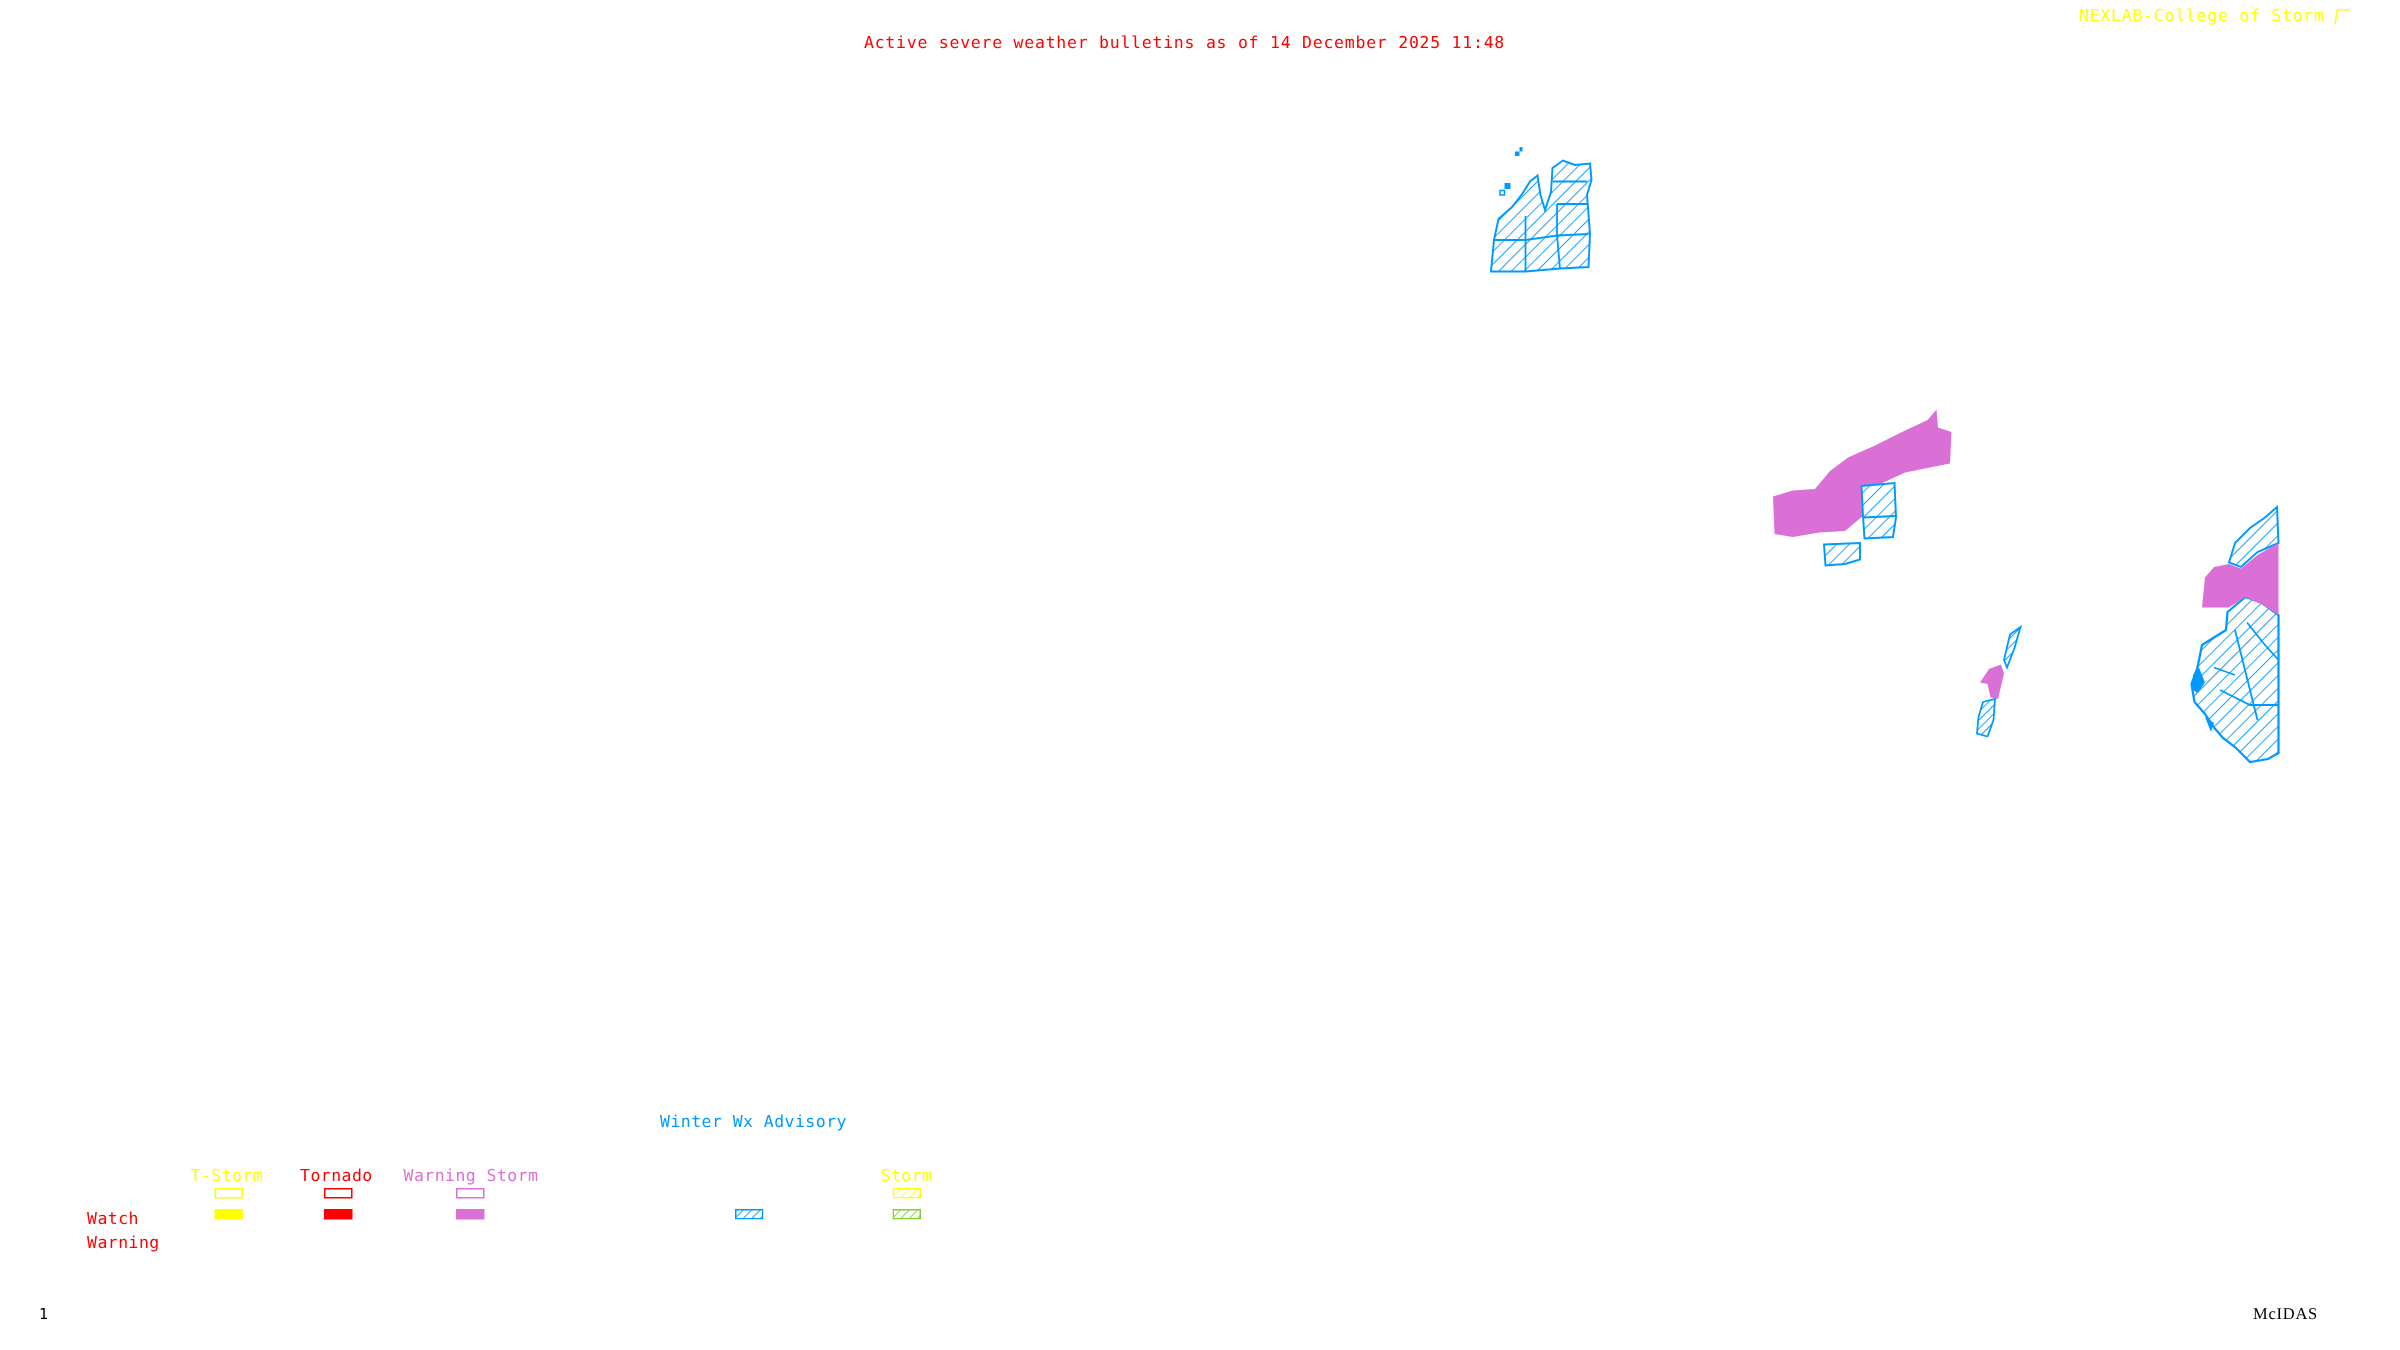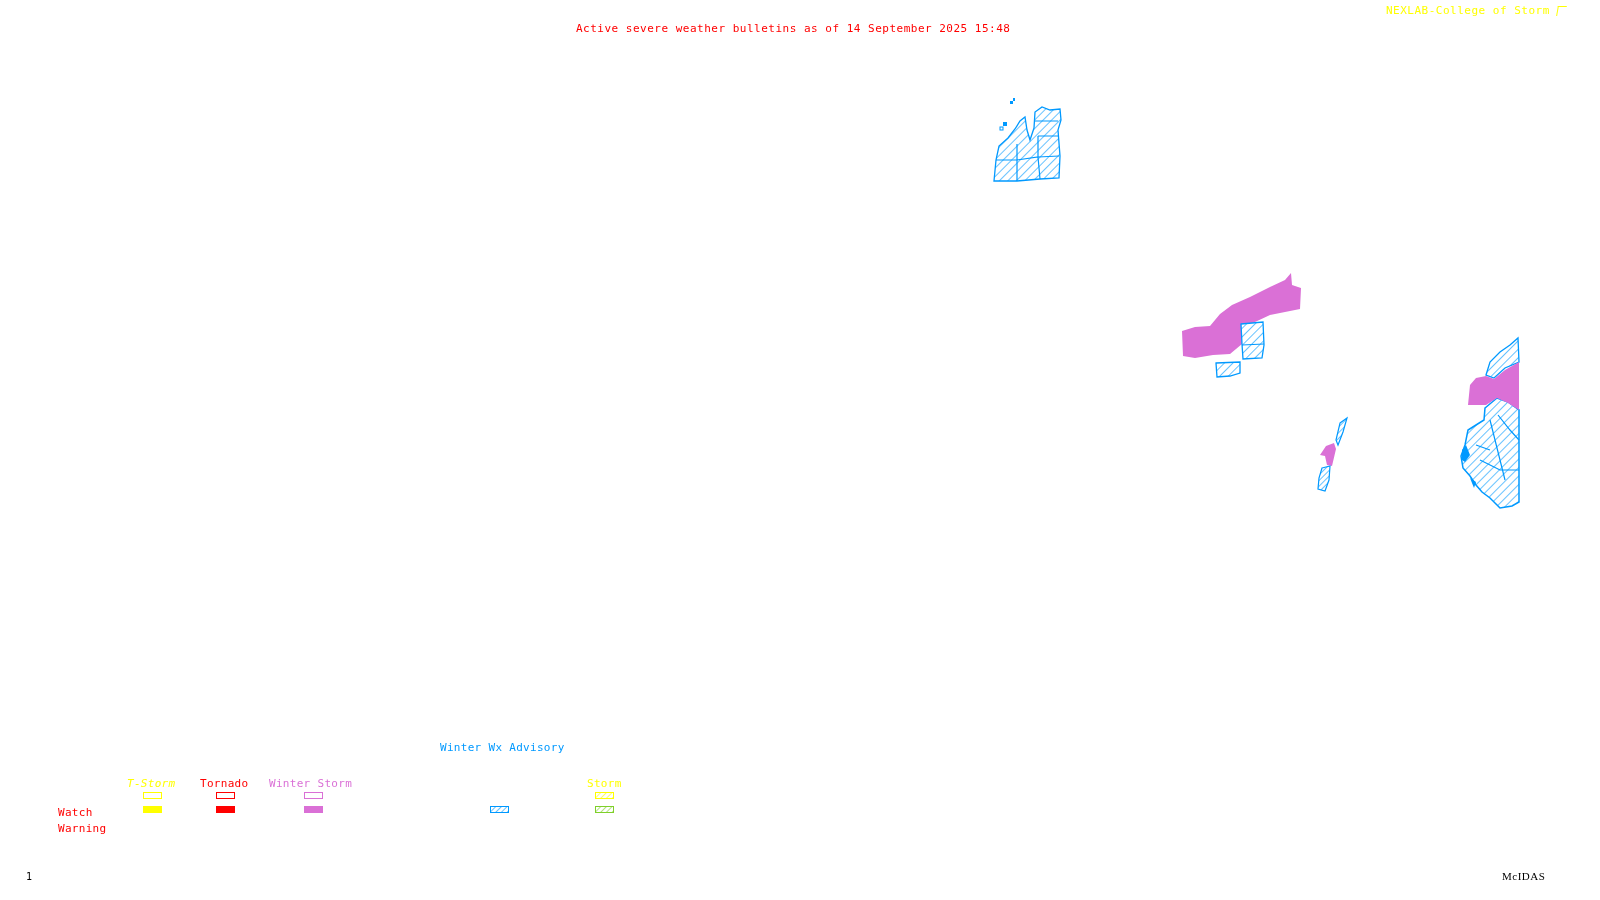--- a/index.html
+++ b/index.html
@@ -10,21 +10,21 @@
   #credit { left:1386px; top:5px; color:#ffff00; }
   #frame-num { left:26px; top:871px; color:#000000; font-size:10px; }
   #mcidas { left:1502px; top:870px; color:#000000;font-family:Liberation Serif, serif; }
   svg#map { position:absolute; left:0; top:0; }
   .lg-text { position:absolute; font-size:11px; white-space:nowrap; line-height:12px; letter-spacing:0.3px; }
   .swatch { position:absolute; width:19px; height:7px; box-sizing:border-box; }
 </style>
 </head>
 <body>
 
-<div id="title" class="txt">Active severe weather bulletins as of 14 September 2025 15:48</div>
+<div id="title" class="txt">Active severe weather bulletins as of 14 December 2025 11:48</div>
 <div id="credit" class="txt">
   <span>NEXLAB-College of Storm</span>
   <span style="display:inline-block;width:8px;height:9px;border:1px solid #ffff00;border-right:none;border-bottom:none;transform:skewX(-10deg);vertical-align:middle;"></span>
 </div>
 
 <svg id="map" width="1600" height="900" viewBox="0 0 1600 900">
   <defs>
     <pattern id="hatch-blue" width="6" height="6" patternUnits="userSpaceOnUse" patternTransform="rotate(45)">
       <rect width="6" height="6" fill="#ffffff"></rect>
       <line x1="0" y1="0" x2="0" y2="6" stroke="#0099ff" stroke-width="1.2"></line>
@@ -77,29 +77,29 @@
   </g>
   <g>
     <path d="M1468,405 L1470,385 L1476,378 L1486,376 L1494,379 L1505,370 L1519,362 L1519,410 L1508,403 L1497,398 L1486,405 Z" fill="#da70d6"></path>
   </g>
 </svg>
 
 <div>
   <div class="lg-text" style="left:58px;top:807px;color:#ff0000;">Watch</div>
   <div class="lg-text" style="left:58px;top:803px;color:#ff0000;margin-top:20px;">Warning</div>
 
-  <div class="lg-text" style="left:127px;top:778px;color:#ffff00;font-style:italic;">T-Storm</div>
+  <div class="lg-text" style="left:127px;top:778px;color:#ffff00;">T-Storm</div>
   <div class="swatch" style="left:143px;top:792px;border:1px solid #ffff00;"></div>
   <div class="swatch" style="left:143px;top:806px;background:#ffff00;"></div>
 
   <div class="lg-text" style="left:200px;top:778px;color:#ff0000;text-align:center;">Tornado</div>
   <div class="swatch" style="left:216px;top:792px;border:1px solid #ff0000;"></div>
   <div class="swatch" style="left:216px;top:806px;background:#ff0000;"></div>
 
-  <div class="lg-text" style="left:269px;top:778px;color:#da70d6;">Winter Storm</div>
+  <div class="lg-text" style="left:269px;top:778px;color:#da70d6;">Warning Storm</div>
   <div class="swatch" style="left:304px;top:792px;border:1px solid #da70d6;"></div>
   <div class="swatch" style="left:304px;top:806px;background:#da70d6;"></div>
 
   <div class="lg-text" style="left:440px;top:742px;color:#0099ff;">Winter Wx Advisory</div>
   <svg class="swatch" style="left:490px;top:806px;" width="19" height="7">
     <rect x="0.5" y="0.5" width="18" height="6" fill="url(#hatch-blue-sm)" stroke="#0099ff" stroke-width="1"></rect>
   </svg>
 
   <div class="lg-text" style="left:587px;top:778px;color:#ffff00;">Storm</div>
   <svg class="swatch" style="left:595px;top:792px;" width="19" height="7">

